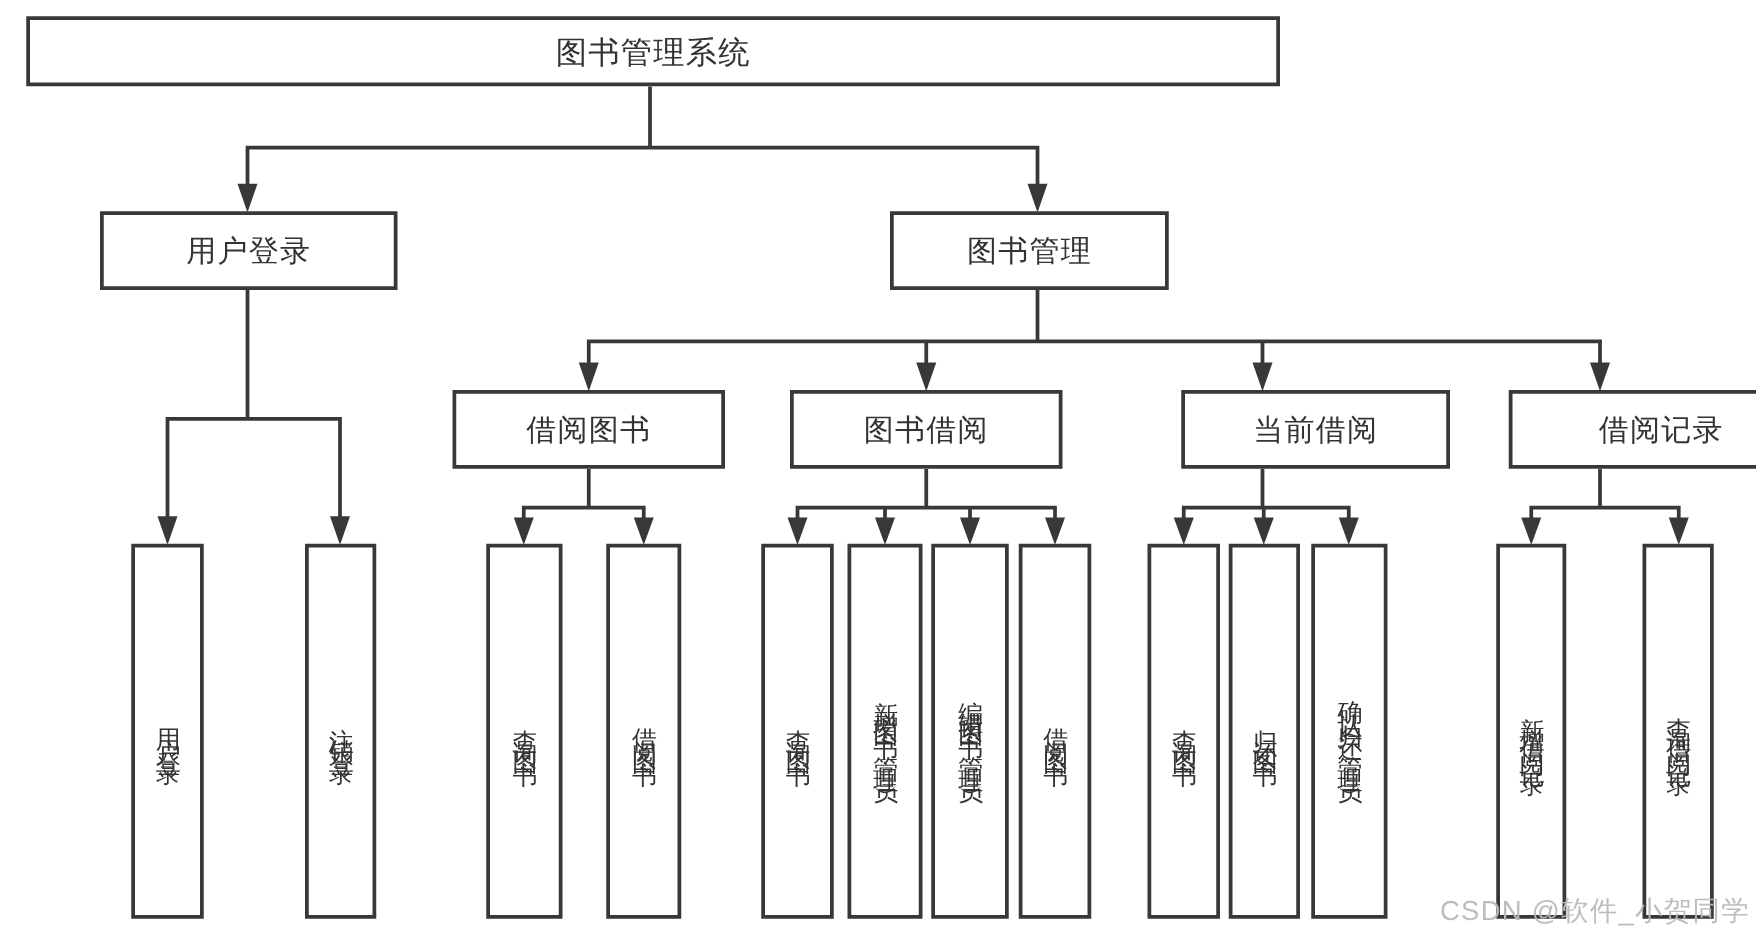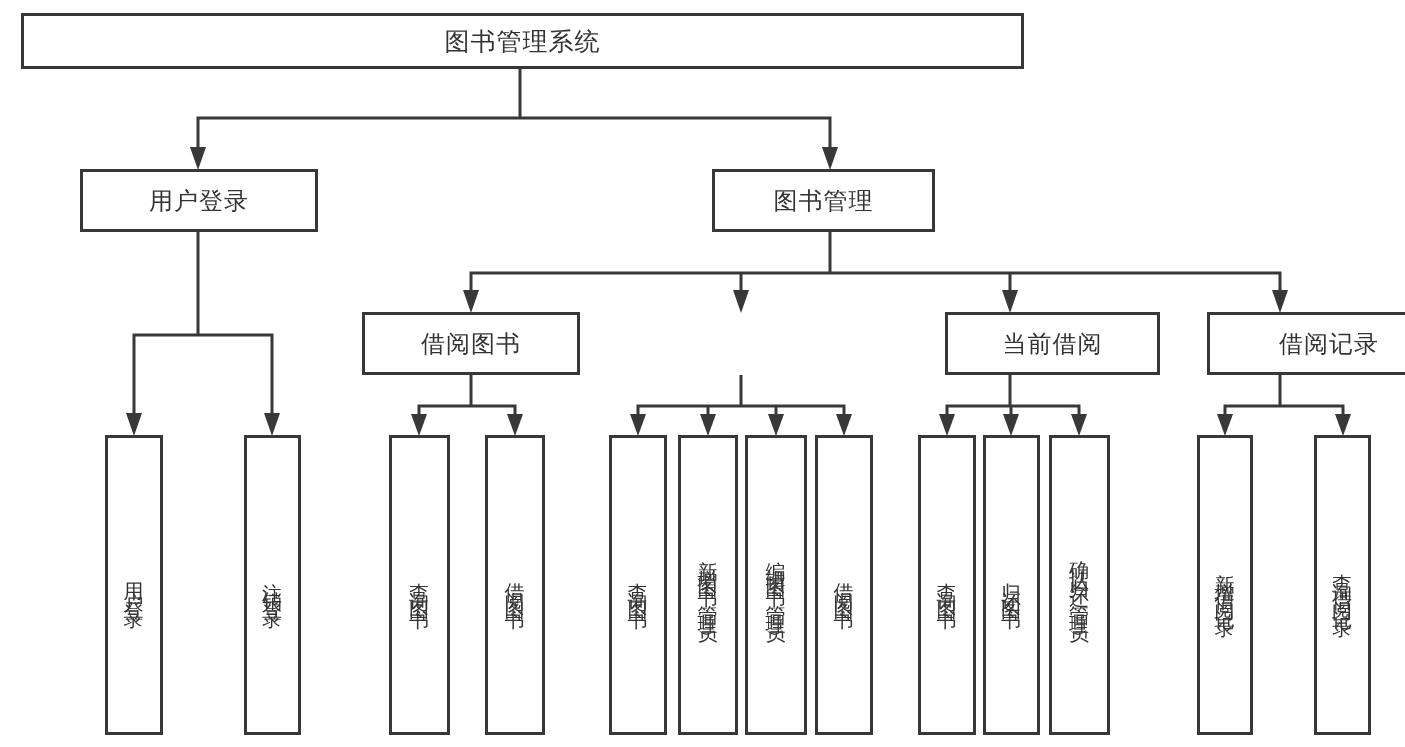--- a/index.html
+++ b/index.html
@@ -104,20 +104,21 @@
       <path d="M1335,414 L1351,414 L1343,436 Z"></path>
     </g>
   </svg>
 
   <div class="box h-label root-label" style="left:21px; top:13px; width:1003px; height:56px;">图书管理系统</div>
 
   <div class="box h-label" style="left:80px; top:169px; width:238px; height:63px;">用户登录</div>
   <div class="box h-label" style="left:712px; top:169px; width:223px; height:63px;">图书管理</div>
 
   <div class="box h-label" style="left:362px; top:312px; width:218px; height:63px;">借阅图书</div>
+  <div class="box h-label" style="left:632px; top:312px; width:218px; height:63px;">图书借阅</div>
   <div class="box h-label" style="left:945px; top:312px; width:215px; height:63px;">当前借阅</div>
   <div class="box h-label" style="left:1207px; top:312px; width:244px; height:63px;">借阅记录</div>
 
   <div class="box leaf" style="left:105px; top:435px; width:58px; height:300px;">
     <span>用户登录</span>
   </div>
   <div class="box leaf" style="left:244px; top:435px; width:57px; height:300px;">
     <span>注销登录</span>
   </div>
 
@@ -151,14 +152,15 @@
     <span>确认归还（管理员）</span>
   </div>
 
   <div class="box leaf" style="left:1197px; top:435px; width:56px; height:300px;">
     <span>新增借阅记录</span>
   </div>
   <div class="box leaf" style="left:1314px; top:435px; width:57px; height:300px;">
     <span>查询借阅记录</span>
   </div>
 
+  <div class="watermark">CSDN @软件_小贺同学</div>
 
 </div>
 
 </body></html>

